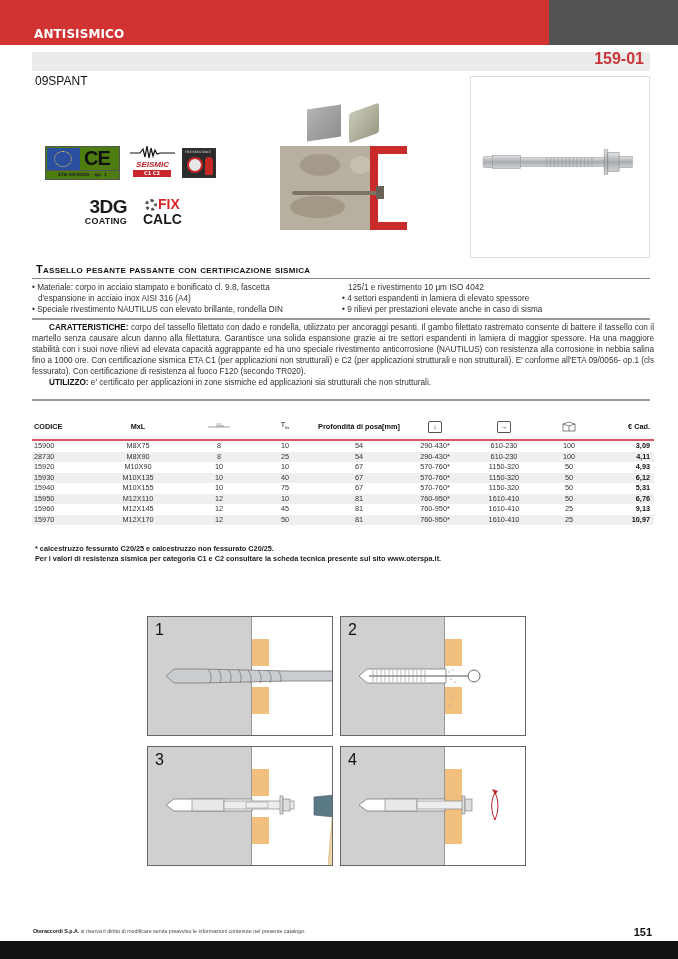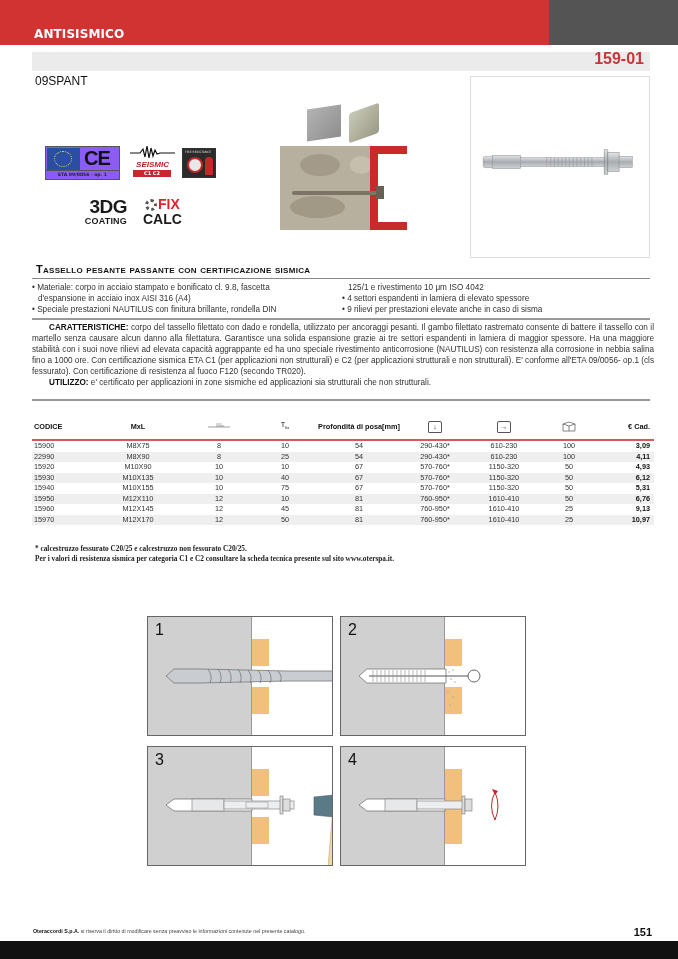--- a/index.html
+++ b/index.html
@@ -12,21 +12,21 @@
   .section-title { position: absolute; left: 34px; top: 27px; color: #fff; font-size: 12px; font-weight: bold; letter-spacing: 0.1px; }
 
   .code-bar { position: absolute; left: 32px; top: 52px; width: 618px; height: 19px; background: #ebebeb; }
   .page-code { position: absolute; right: 6px; top: -2px; color: #c8363a; font-size: 16px; font-weight: bold; font-family: "Liberation Sans", sans-serif; }
   .product-code { position: absolute; left: 35px; top: 74px; font-size: 12px; font-family: "Liberation Sans", sans-serif; color: #111; }
 
   .photo-box { position: absolute; left: 470px; top: 76px; width: 180px; height: 182px; border: 1px solid #ddd; background: #fff; }
 
   
   .logo { position: absolute; }
-  .ce-logo { left: 45px; top: 146px; width: 75px; height: 34px; border: 1px solid #555; background: #8b5cf6; }
+  .ce-logo { left: 45px; top: 146px; width: 75px; height: 34px; border: 1px solid #555; background: #4d7c0f; }
   .ce-eu { position: absolute; left: 1px; top: 1px; width: 33px; height: 23px; background: #2a4ea0; }
   .ce-eu span { position: absolute; left: 7px; top: 3px; width: 18px; height: 16px; border: 1px dotted #f2d24a; border-radius: 50%; }
   .ce-mark { position: absolute; left: 38px; top: 0px; font-size: 20px; font-weight: bold; font-family: "Liberation Sans", sans-serif; color: #111; letter-spacing: -1px; }
   .ce-foot { position: absolute; left: 0; bottom: 0; width: 100%; height: 9px; border-top: 1px solid #555; font-size: 4.5px; font-weight: bold; text-align: center; line-height: 8px; }
   .seismic-logo { left: 130px; top: 145px; width: 45px; height: 34px; }
   .seismic-wave { position: absolute; left: 0; top: 0; width: 45px; height: 14px; }
   .seismic-text { position: absolute; left: 0; top: 15px; width: 45px; font-size: 8px; font-weight: bold; color: #b81d24; text-align: center; font-family: "Liberation Sans", sans-serif; font-style: italic; }
   .seismic-sub { position: absolute; left: 3px; top: 25px; width: 38px; height: 7px; background: #c8282d; color: #fff; font-size: 5px; text-align: center; line-height: 7px; font-weight: bold; }
   .fire-logo { left: 182px; top: 148px; width: 34px; height: 30px; background: #2b2b2b; border: 1px solid #333; }
   .fire-inner { position: absolute; left: 4px; top: 8px; width: 16px; height: 16px; border-radius: 50%; background: #e8e8e8; border: 2px solid #c62828; }
@@ -65,21 +65,21 @@
   .ptable { position: absolute; left: 32px; top: 415px; width: 622px; border-collapse: collapse; font-family: "Liberation Sans", sans-serif; font-size: 7.3px; color: #333; }
   .ptable th { font-weight: bold; color: #111; height: 25px; vertical-align: middle; border-bottom: 2px solid #d7575a; font-size: 7.3px; line-height: 8.5px; }
   .ptable td { height: 10.5px; line-height: 10.5px; padding: 0; }
   .ptable tbody tr:nth-child(even) td { background: #efefef; }
   .ptable .l { text-align: left; padding-left: 2px; }
   .ptable .c { text-align: center; }
   .ptable .r { text-align: right; padding-right: 4px; }
   .ptable td.price { font-weight: bold; color: #111; }
   .ticon { display: inline-block; width: 14px; height: 12px; border: 1px solid #555; border-radius: 2px 2px 1px 1px; position: relative; font-size: 7px; line-height: 10px; text-align: center; color: #333; }
 
-  .notes { position: absolute; left: 35px; top: 544px; font-size: 7.3px; line-height: 10px; font-weight: bold; color: #222; font-family: Liberation Serif, serif; }
+  .notes { position: absolute; left: 35px; top: 544px; font-size: 7.3px; line-height: 10px; font-weight: bold; color: #222; font-family: Liberation Sans, sans-serif; }
 
   
   .step { position: absolute; width: 186px; height: 120px; border: 1px solid #666; background: #fff; overflow: hidden; }
   .step .concrete { position: absolute; left: 0; top: 0; width: 104px; height: 100%; background: #d0d0d0; border-right: 1px solid #999; }
   .step .num { position: absolute; left: 7px; top: 4px; font-size: 16px; font-family: "Liberation Sans", sans-serif; color: #111; }
   .step .plate-top { position: absolute; left: 104px; top: 22px; width: 17px; height: 27px; background: #f1c07f; }
   .step .plate-bot { position: absolute; left: 104px; top: 70px; width: 17px; height: 27px; background: #f1c07f; }
   .step svg { position: absolute; left: 0; top: 0; }
 
   .footer-text { position: absolute; left: 33px; top: 928px; font-size: 5.3px; color: #444; font-family: "Liberation Sans", sans-serif; }
@@ -172,21 +172,21 @@
     <rect x="135" y="6" width="12" height="20" fill="url(#met)" stroke="#777" stroke-width="0.5"></rect>
     <rect x="147" y="10" width="14" height="12" fill="url(#met)" stroke="#888" stroke-width="0.5"></rect>
   </svg>
 </div>
 
 <div class="desc-title">Tassello pesante passante con certificazione sismica</div>
 <div class="rule" style="top:278px;"></div>
 <div class="bullet-col" style="left:32px; top:282px;">
   <div>• Materiale: corpo in acciaio stampato e bonificato cl. 9.8, fascetta</div>
   <div style="padding-left:6px;">  d'espansione in acciaio inox AISI 316 (A4)</div>
-  <div>• Speciale prestazioni NAUTILUS con finitura brillante, rondella DIN</div>
+  <div>• Speciale rivestimento NAUTILUS con elevato brillante, rondella DIN</div>
 </div>
 <div class="bullet-col" style="left:342px; top:282px;">
   <div style="padding-left:6px;">  125/1 e rivestimento 10 μm ISO 4042</div>
   <div>• 4 settori espandenti in lamiera di elevato spessore</div>
   <div>• 9 rilievi per prestazioni elevate anche in caso di sisma</div>
 </div>
 <div class="rule" style="top:318px; height:2px; background:#999;"></div>
 
 <div class="char-text">
   <b>CARATTERISTICHE:</b><span> corpo del tassello filettato con dado e rondella, utilizzato per ancoraggi pesanti. Il gambo filettato rastremato consente di battere il tassello con il martello senza causare alcun danno alla filettatura. Garantisce una solida espansione grazie ai tre settori espandenti in lamiera di maggior spessore. Ha una maggiore stabilità  con i suoi nove rilievi ad elevata capacità  aggrappante ed ha uno speciale rivestimento anticorrosione (NAUTILUS) con resistenza alla corrosione in nebbia salina fino a 1000 ore. Con certificazione sismica ETA C1 (per applicazioni non strutturali) e C2 (per applicazioni strutturali e non strutturali). E' conforme all'ETA 09/0056- op.1 (cls fessurato). Con certificazione di resistenza al fuoco F120 (secondo TR020).</span><br>
@@ -235,21 +235,21 @@
         <td class="c">M8X75</td>
         <td class="c">8</td>
         <td class="c">10</td>
         <td class="c">54</td>
         <td class="c">290-430*</td>
         <td class="c">610-230</td>
         <td class="c">100</td>
         <td class="r price">3,09</td>
       </tr>
       <tr>
-        <td class="l">22990</td>
+        <td class="l">28730</td>
         <td class="c">M8X90</td>
         <td class="c">8</td>
         <td class="c">25</td>
         <td class="c">54</td>
         <td class="c">290-430*</td>
         <td class="c">610-230</td>
         <td class="c">100</td>
         <td class="r price">4,11</td>
       </tr>
       <tr>

